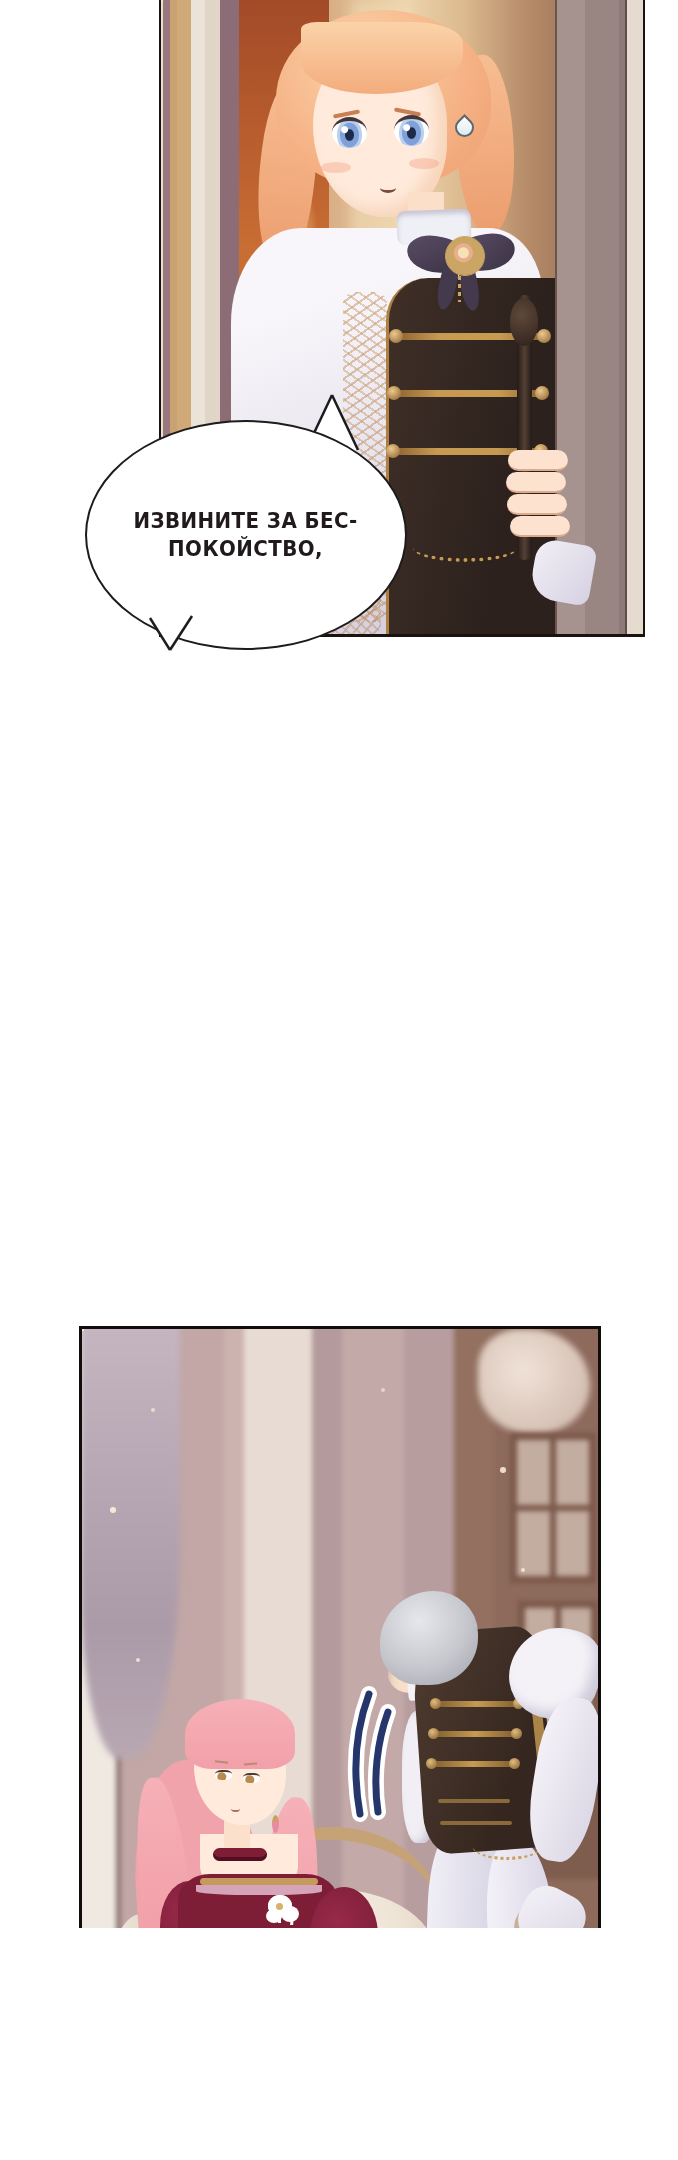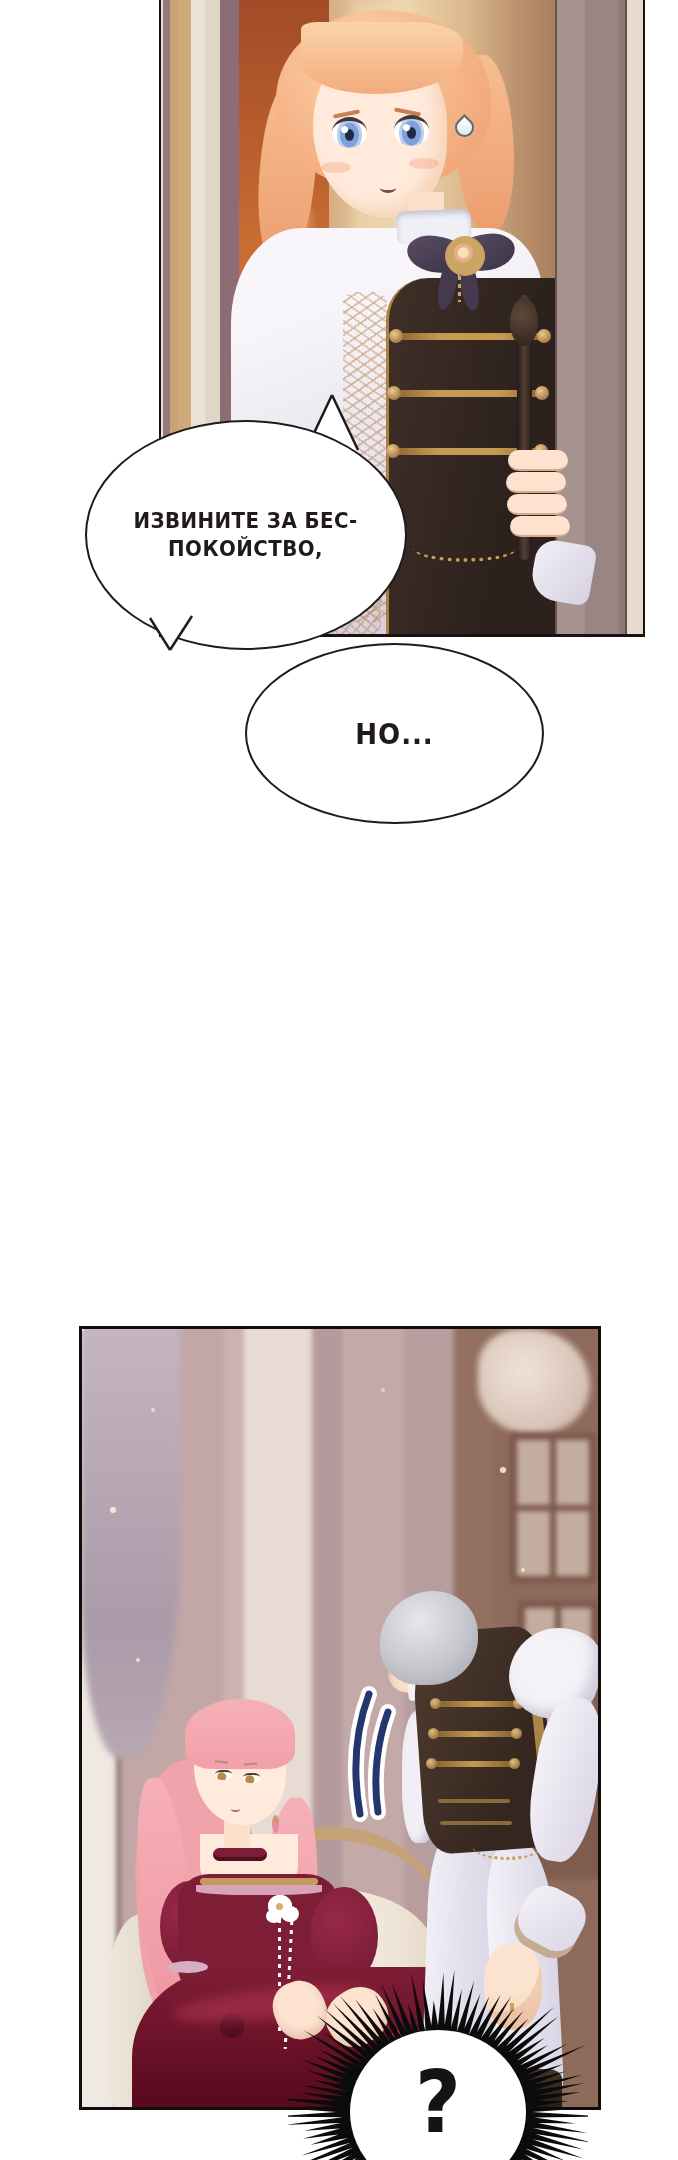--- a/index.html
+++ b/index.html
@@ -1,16 +1,16 @@
 <!DOCTYPE html>
 <html style="--ink: #1c1c1c; --bubble-fill: #ffffff; --dialog-text: #201a1d; --pink-light: #f9ece1; --pink-deep: #f2c6c2;"><head>
 <meta charset="utf-8">
 <style>
   html,body{margin:0;padding:0;background:#fff;}
-  .page{position:relative;width:678px;height:2160px;background:#fff;overflow:hidden;
+  .page{position:relative;width:678px;height:1928px;background:#fff;overflow:hidden;
         font-family:"DejaVu Sans",sans-serif;}
   .abs{position:absolute;}
 
   
   .panel1{left:159px;top:0;width:486px;height:637px;box-sizing:border-box;
           border-left:2px solid #191310;border-right:2px solid #191310;border-bottom:3px solid #191310;
           overflow:hidden;background:#d8b28c;z-index:1;}
   .p1-frame{left:0;top:0;width:78px;height:637px;
      background:linear-gradient(90deg,#e8dfd2 0 2px,#98787c 2px 9px,#c9a273 9px 16px,#cfa977 16px 30px,
                 #ebe3d7 30px 44px,#e0d5c6 44px 59px,#8d6d75 59px 78px);}
@@ -285,23 +285,20 @@
     <div class="dlg dlg-b1">
       <div>ИЗВИНИТЕ ЗА БЕС-</div>
       <div>ПОКОЙСТВО,</div>
     </div>
   </div>
   <svg class="abs tail-svg" style="left:146px;top:612px;" width="50" height="44">
     <path d="M4,6 L24,38 L46,4 Z" fill="#fff"></path>
     <path d="M4,6 L24,38" stroke="#1c1c1c" stroke-width="2.5" fill="none"></path>
     <path d="M24,38 L46,4" stroke="#1c1c1c" stroke-width="2.5" fill="none"></path>
   </svg>
-  <div class="abs bubble bubble2">
-    <div class="dlg dlg-b2">НО...</div>
-  </div>
 
   <div class="abs panel2">
     <div class="abs p2-bg"></div>
     <div class="abs p2-curtain"></div>
     <div class="abs p2-carving"></div>
     <div class="abs p2-window p2-win1"></div>
     <div class="abs p2-window p2-win2"></div>
     <div class="abs p2-cabinet"></div>
     <div class="abs p2-sparkles"></div>
 

